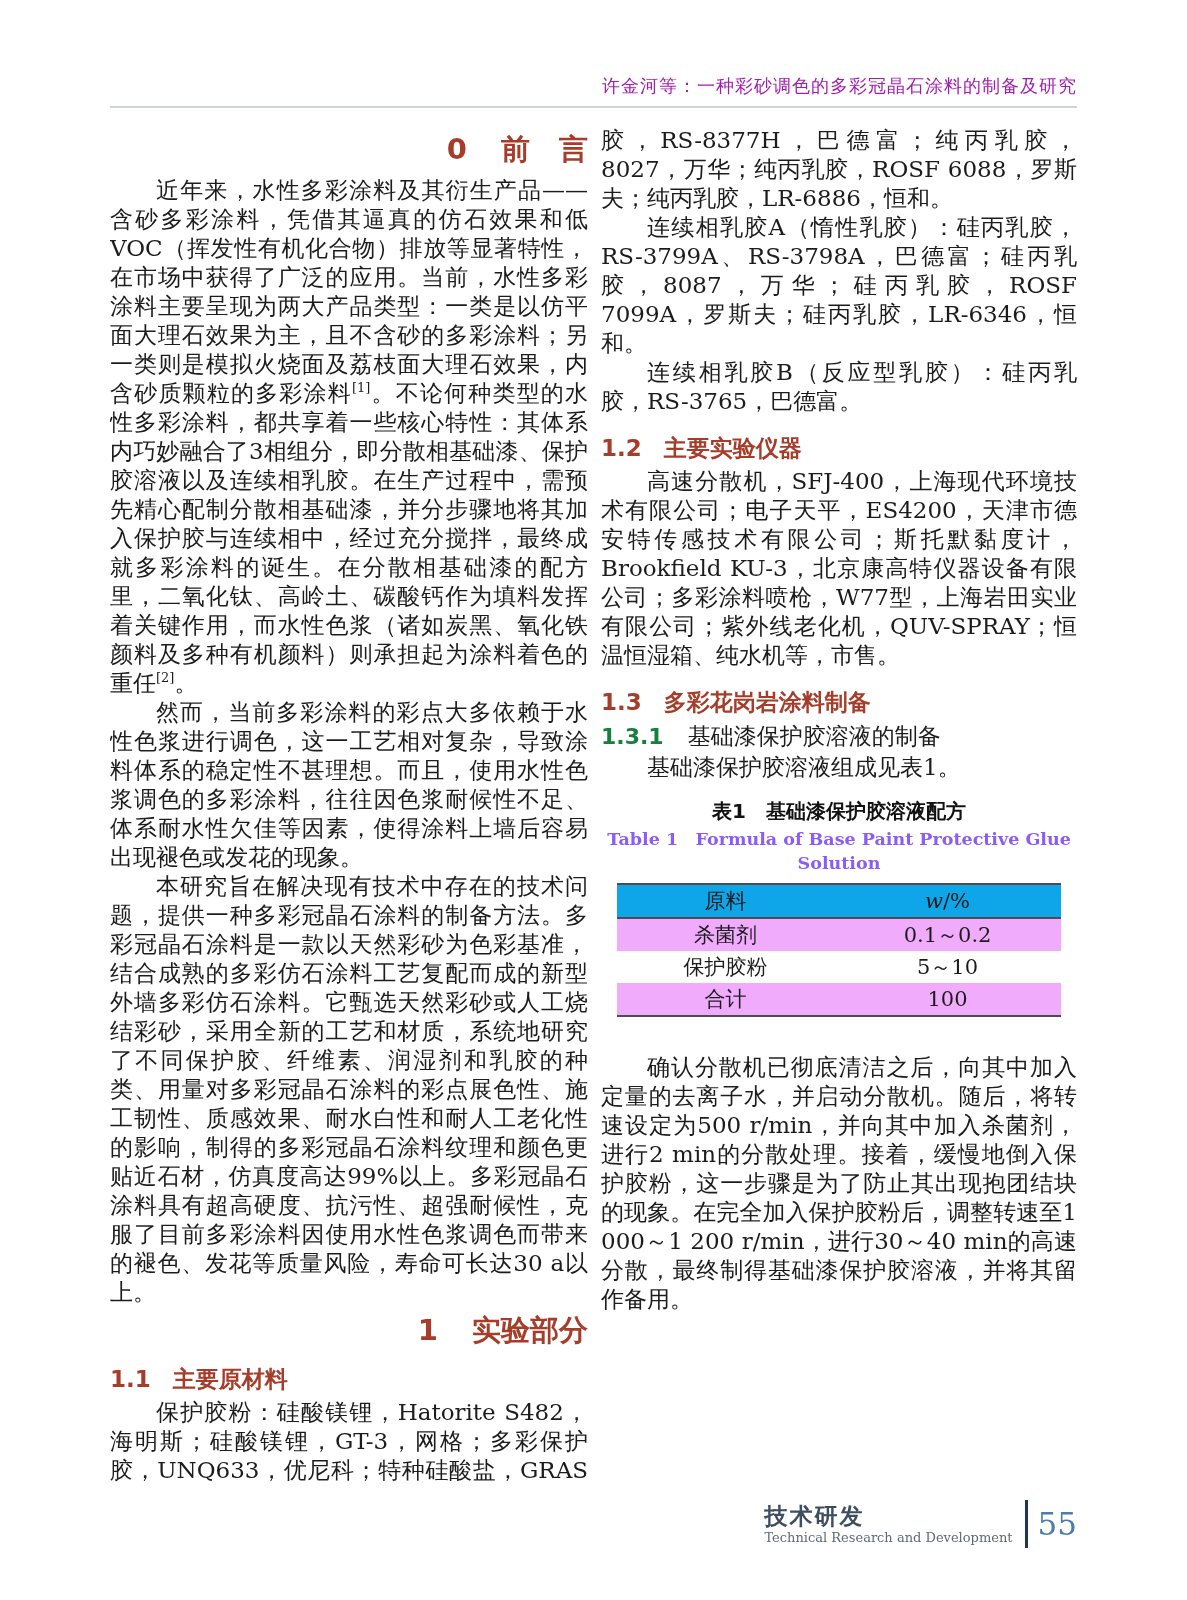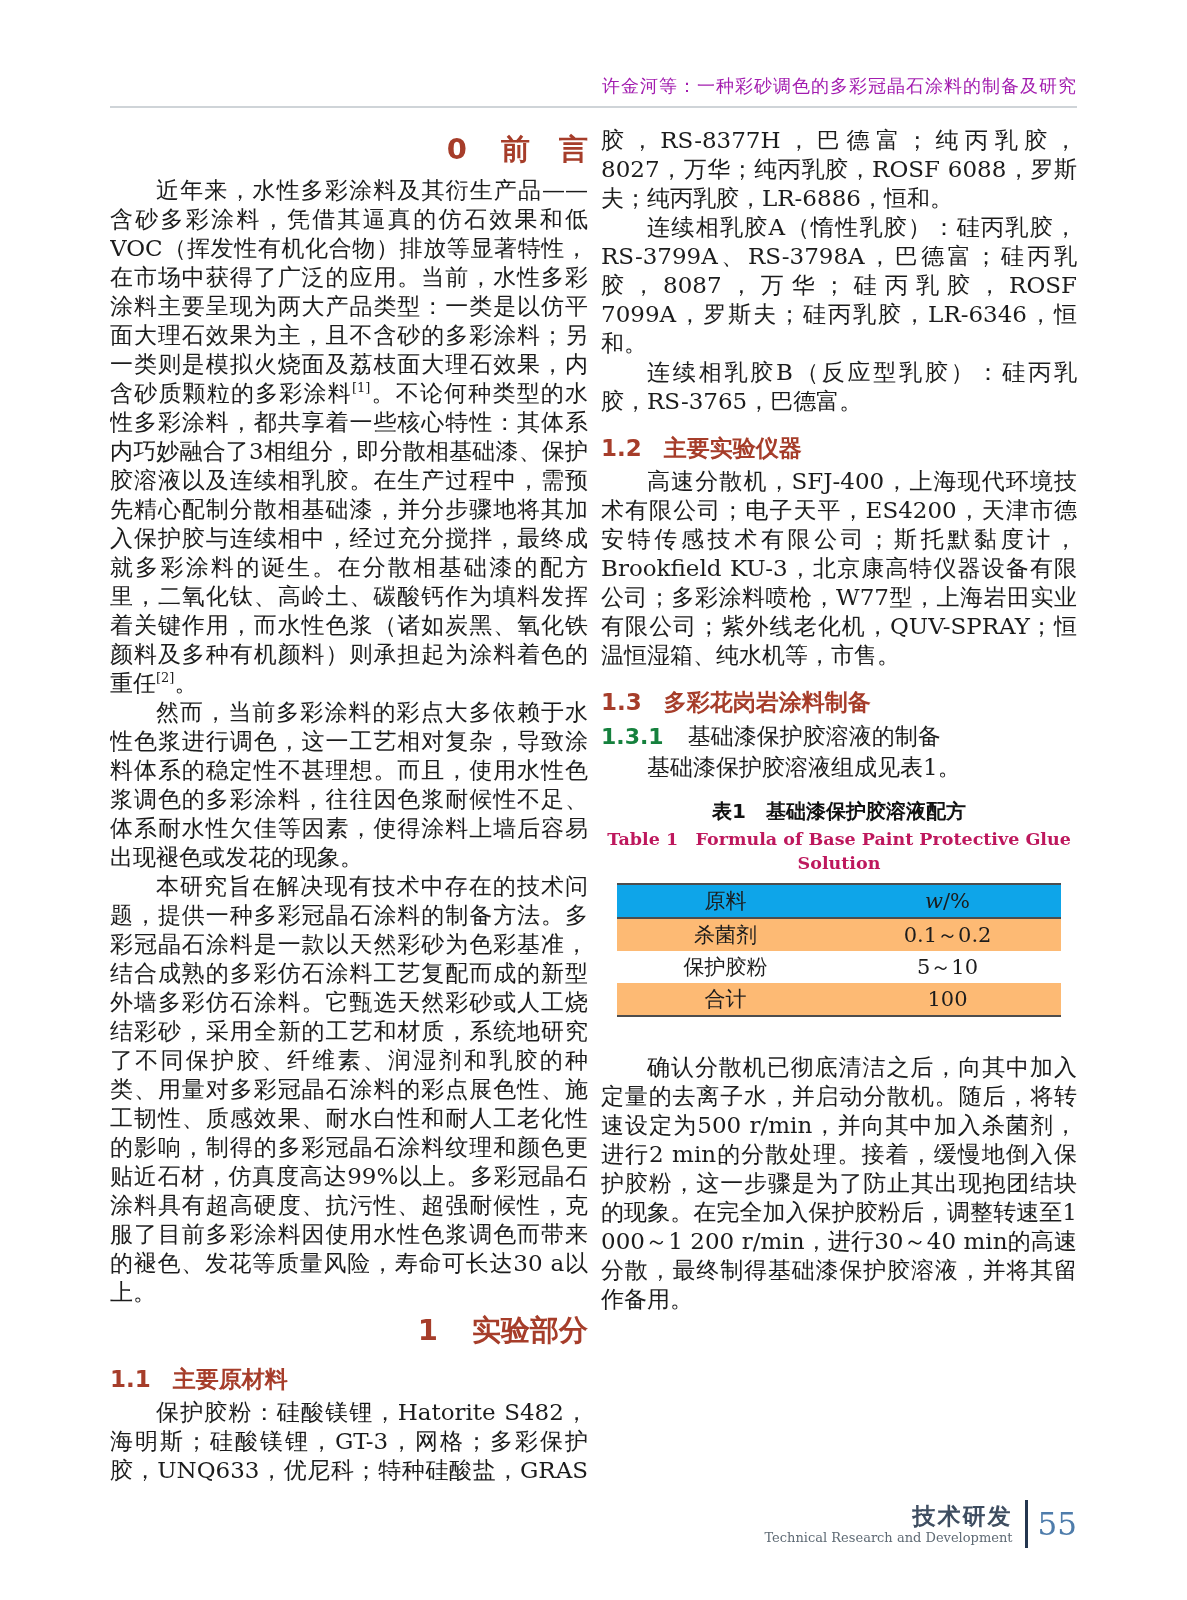--- a/index.html
+++ b/index.html
@@ -41,40 +41,40 @@
   }
   .h-sec3 .num{font-family:"DejaVu Sans", sans-serif;font-weight:bold;color:#15803d;margin-right:24px;font-size:22px;}
   .h-sec3 .tt{color:#1c1c1c;}
   
   .tbl-cap-zh{
     text-align:center;font-family:"DejaVu Sans", sans-serif;font-weight:bold;
     font-size:20px;line-height:26px;margin-top:16px;color:#111;text-indent:0;
   }
   .tbl-cap-en{
     text-align:center;font-family:"DejaVu Serif", serif;font-weight:bold;
-    font-size:17.5px;line-height:24px;margin:3px 0 8px 0;color:#be185d;text-indent:0;
+    font-size:17.5px;line-height:24px;margin:3px 0 8px 0;color:#8b5cf6;text-indent:0;
   }
   table.formula{
     width:444px;margin:0 auto 36px auto;border-collapse:collapse;
     border-top:2px solid #4d4d4d;border-bottom:2px solid #4d4d4d;
     font-size:21px;
   }
   table.formula td{
     text-align:center;padding:2px 0;height:28px;line-height:28px;
   }
   table.formula tr.head td{
     background:#0ea5e9;border-bottom:2px solid #4d4d4d;
   }
-  table.formula tr.band td{background:#fdba74;}
+  table.formula tr.band td{background:#f0abfc;}
   table.formula .ivar{font-style:italic;font-family:"DejaVu Serif", serif;}
   
   .footer{
     position:absolute;right:110px;bottom:52px;display:flex;align-items:center;
   }
-  .footer .labels{text-align:right;}
+  .footer .labels{text-align:left;}
   .footer .zh{
     font-family:"DejaVu Sans", sans-serif;font-weight:bold;font-size:23px;
     line-height:26px;color:#3e4d60;letter-spacing:2px;
   }
   .footer .en{
     font-family:"DejaVu Serif", serif;font-size:13px;line-height:17px;color:#5e6a74;
   }
   .footer .bar{width:3px;height:48px;background:#24364f;margin:0 10px 0 12px;}
   .footer .pagenum{
     font-family:"DejaVu Serif", serif;font-size:31px;color:#4e7cab;line-height:48px;

